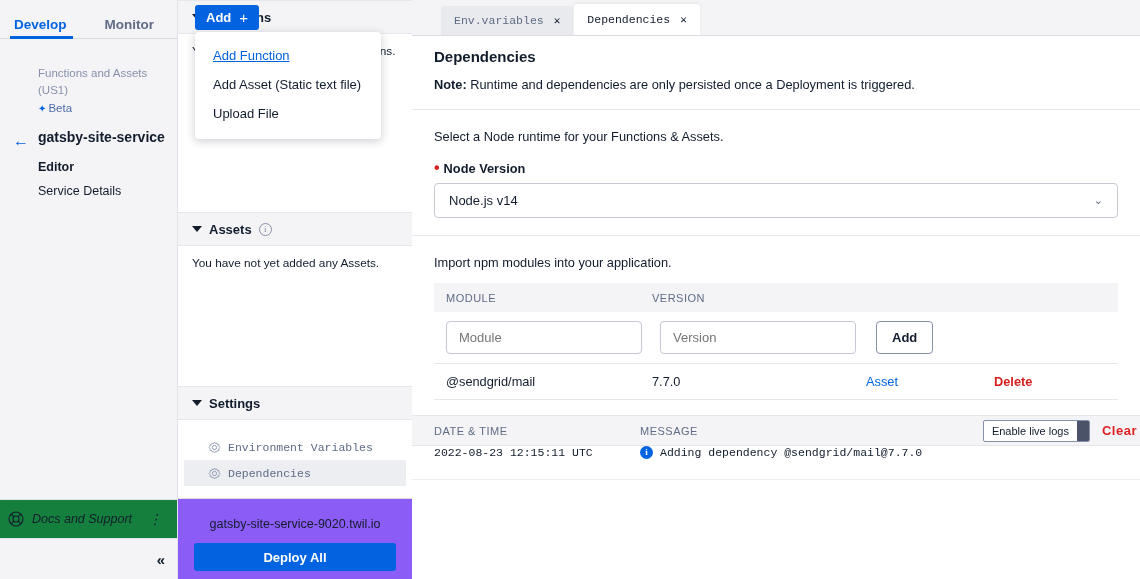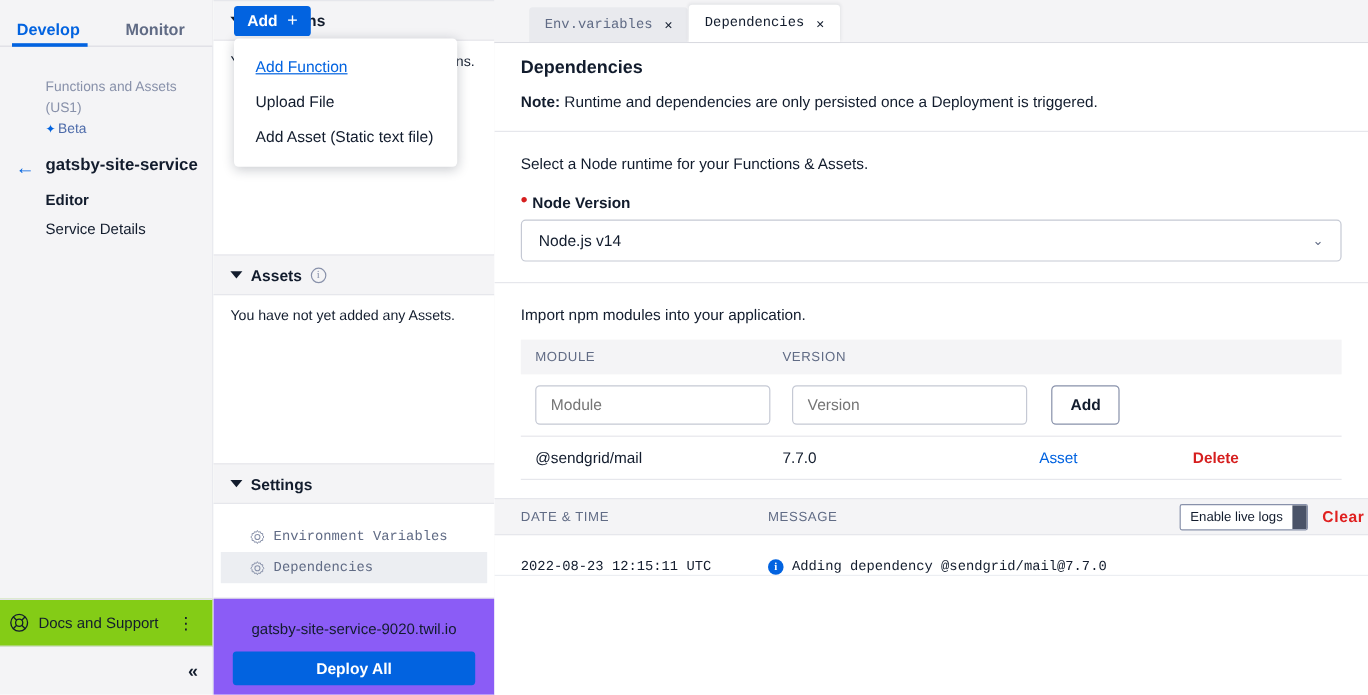--- a/index.html
+++ b/index.html
@@ -55,21 +55,22 @@
     padding: 10px 10px 0 38px; font-size: 12.5px; color: #121c2d;
     cursor: pointer;
   }
   .nav-link.bold { font-weight: bold; padding-top: 14px; }
 
   .docs-row {
     position: absolute; left: 0; right: 0; bottom: 40px;
     height: 40px; display: flex; align-items: center;
     padding: 0 10px 0 8px; border-top: 1px solid #e1e3ea;
     border-bottom: 1px solid #e1e3ea;
-    background: #84cc16;
+    background: #15803d;
+    font-style: italic;
   }
   .docs-label { font-size: 12.5px; color: #121c2d; margin-left: 8px; flex: 1; }
   .kebab { color: #121c2d; font-size: 14px; letter-spacing: 1px; line-height: 1; padding: 0 4px; }
   .collapse-row {
     position: absolute; left: 0; right: 0; bottom: 0; height: 40px;
     display: flex; align-items: center; justify-content: flex-end;
     padding-right: 12px;
   }
   .collapse-chevrons { color: #121c2d; font-size: 15px; font-weight: bold; }
 
@@ -227,21 +228,21 @@
   .log-c2 { flex: 1; }
   .toggle {
     display: flex; align-items: center; height: 22px;
     border: 1px solid #8891aa; background: #fff; border-radius: 2px;
     overflow: hidden; cursor: pointer; margin-right: 12px;
   }
   .toggle-label { font-size: 11px; color: #121c2d; padding: 0 8px; letter-spacing: 0; }
   .toggle-knob { width: 12px; align-self: stretch; background: #4a5368; }
   .log-clear { color: #e02020; font-size: 13px; font-weight: bold; margin-right: 3px; cursor: pointer; }
   .log-row {
-    display: flex; align-items: flex-end; height: 34px; padding-left: 22px;
+    display: flex; align-items: flex-start; height: 34px; padding-left: 22px;
     border-bottom: 1px solid #eceef2;
   }
   .log-time { width: 206px; font-family: "Liberation Mono", monospace; font-size: 11.5px; color: #121c2d; }
   .log-msg { display: flex; align-items: center; gap: 7px;
              font-family: "Liberation Mono", monospace; font-size: 11.5px; color: #121c2d; }
   .info-i {
     width: 13px; height: 13px; border-radius: 50%; background: #0263e0; color:#fff;
     font-size: 9px; line-height: 13px; text-align: center; font-weight: bold;
     font-family: "Liberation Serif", serif; flex: none;
   }
@@ -352,24 +353,24 @@
   <button class="add-btn">
     <span>Add</span>
     <span class="add-plus">+</span>
   </button>
 
   <div class="dropdown">
     <div class="dd-item link">
       <span>Add Function</span>
     </div>
     <div class="dd-item">
+      <span>Add Asset (Static text file)</span>
+    </div>
+    <div class="dd-item">
       <span>Upload File</span>
-    </div>
-    <div class="dd-item">
-      <span>Add Asset (Static text file)</span>
     </div>
   </div>
 
   <div class="tabstrip">
     <div class="etab">
       <span>Env.variables</span>
       <span class="etab-x">✕</span>
     </div>
     <div class="etab active">
       <span>Dependencies</span>

